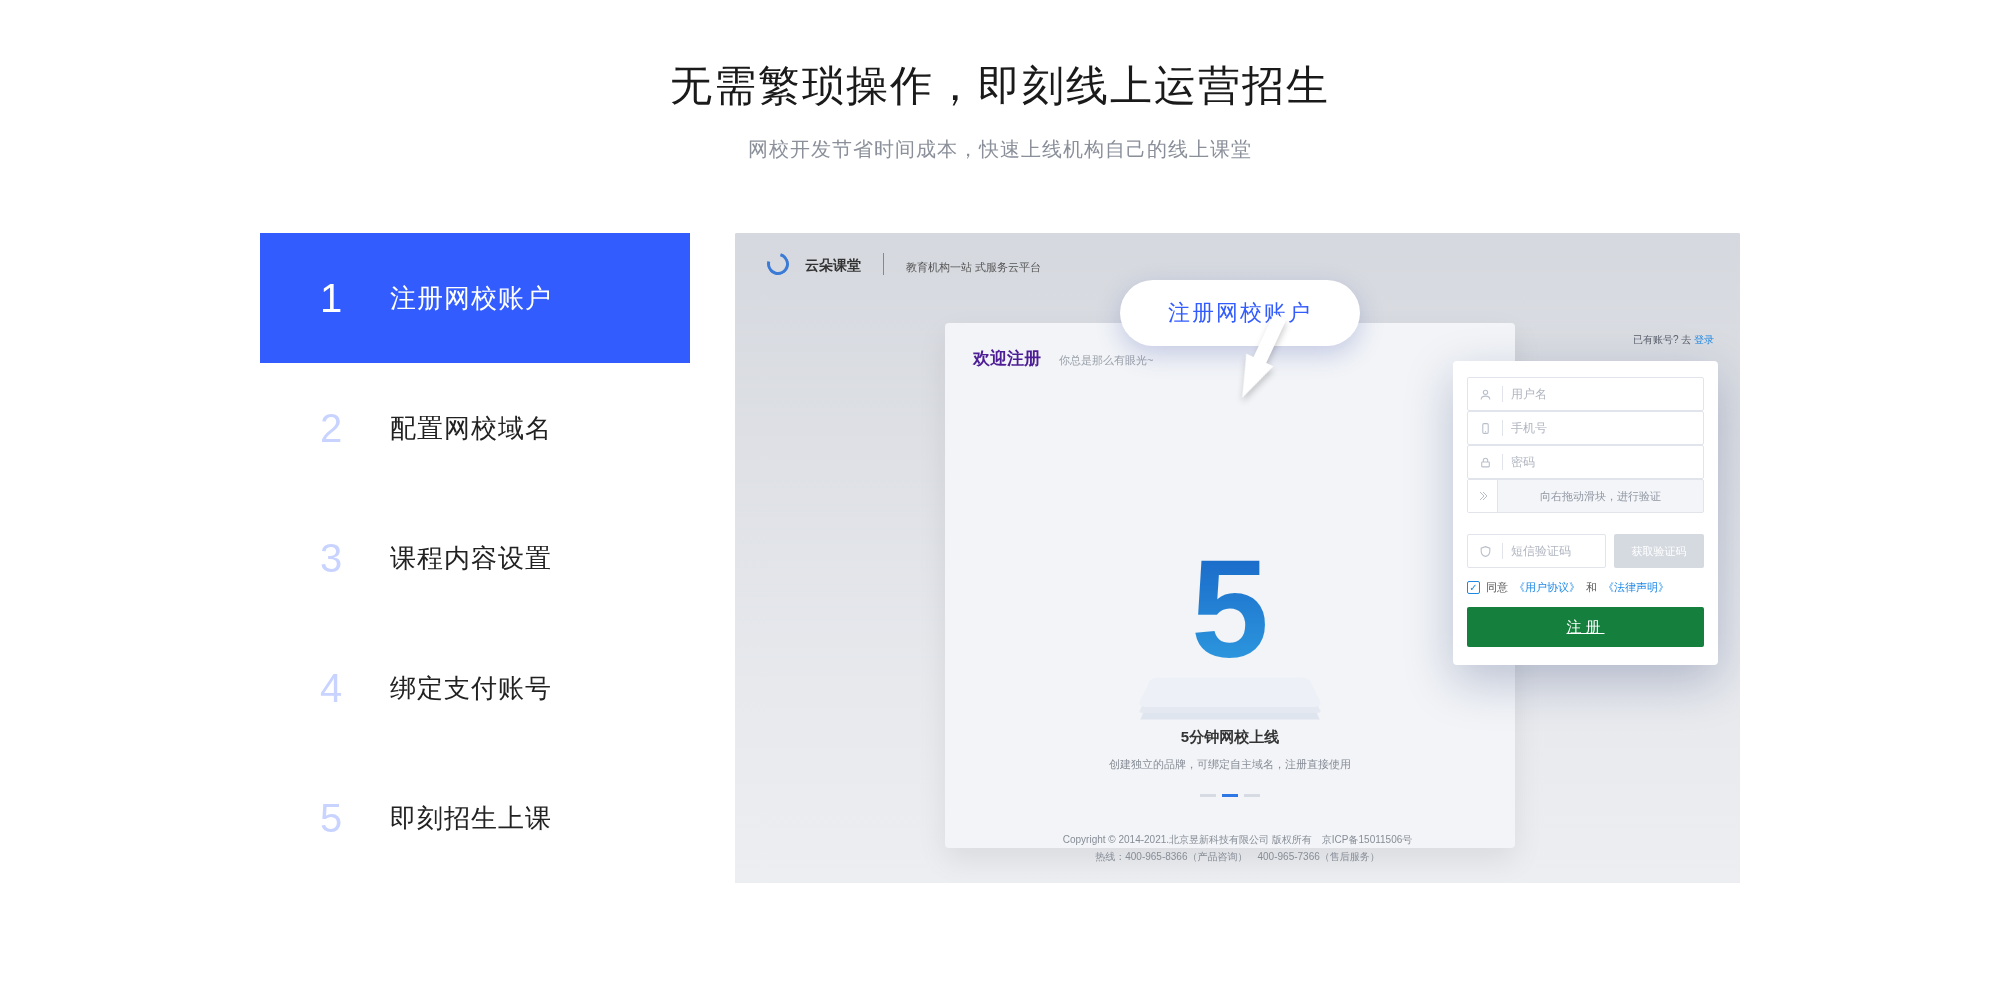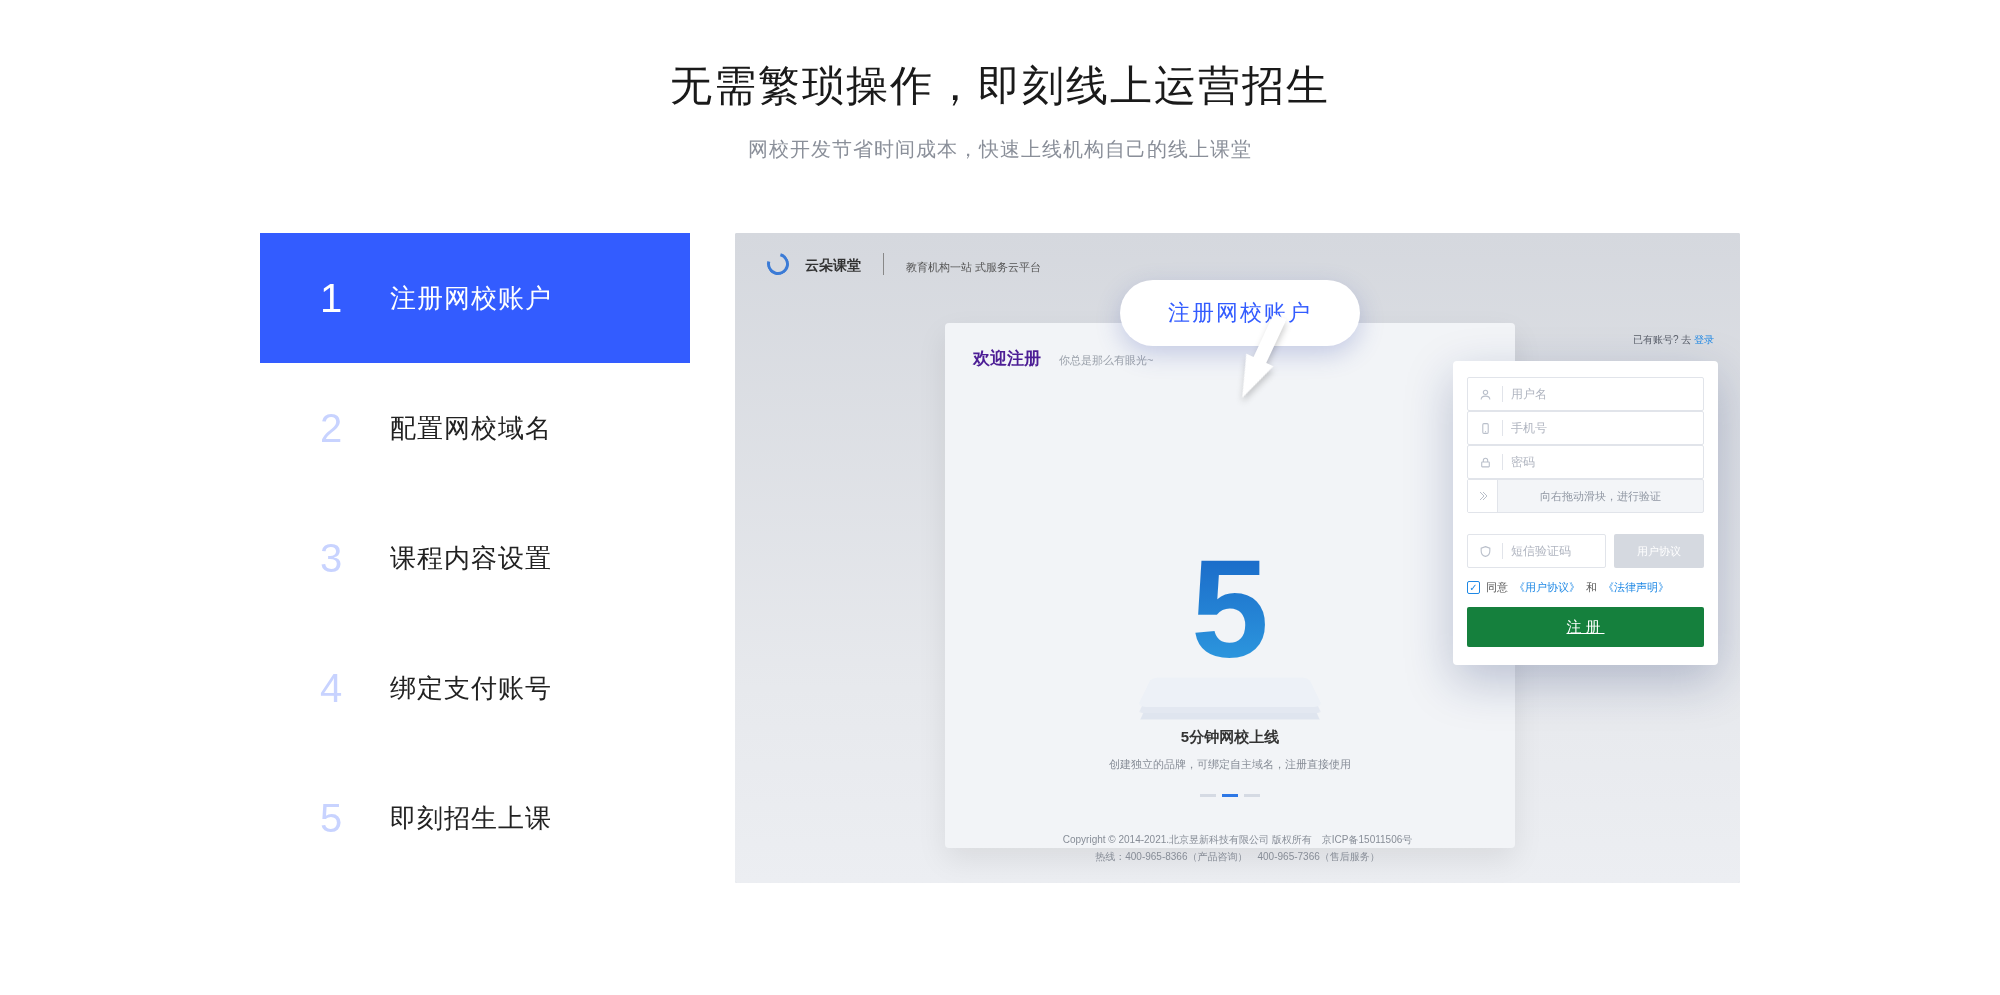--- a/index.html
+++ b/index.html
@@ -405,21 +405,21 @@
         <div class="code-row">
           <div class="field">
             <span class="ico">
               <svg width="13" height="13" viewBox="0 0 24 24" fill="none" stroke="currentColor" stroke-width="2">
                   <path d="M12 3l8 3v5c0 5-3.5 9-8 10-4.5-1-8-5-8-10V6l8-3z"></path>
                 </svg>
             </span>
             <span class="sep"></span>
             <span class="ph">短信验证码</span>
           </div>
-          <div class="code-btn">用户协议</div>
+          <div class="code-btn">获取验证码</div>
         </div>
         <div class="agree-row">
           <span class="cb">✓</span>
           <span>同意</span>
           <span class="lnk">《用户协议》</span>
           <span>和</span>
           <span class="lnk">《法律声明》</span>
         </div>
         <div class="submit-btn">注册</div>
       </div>

